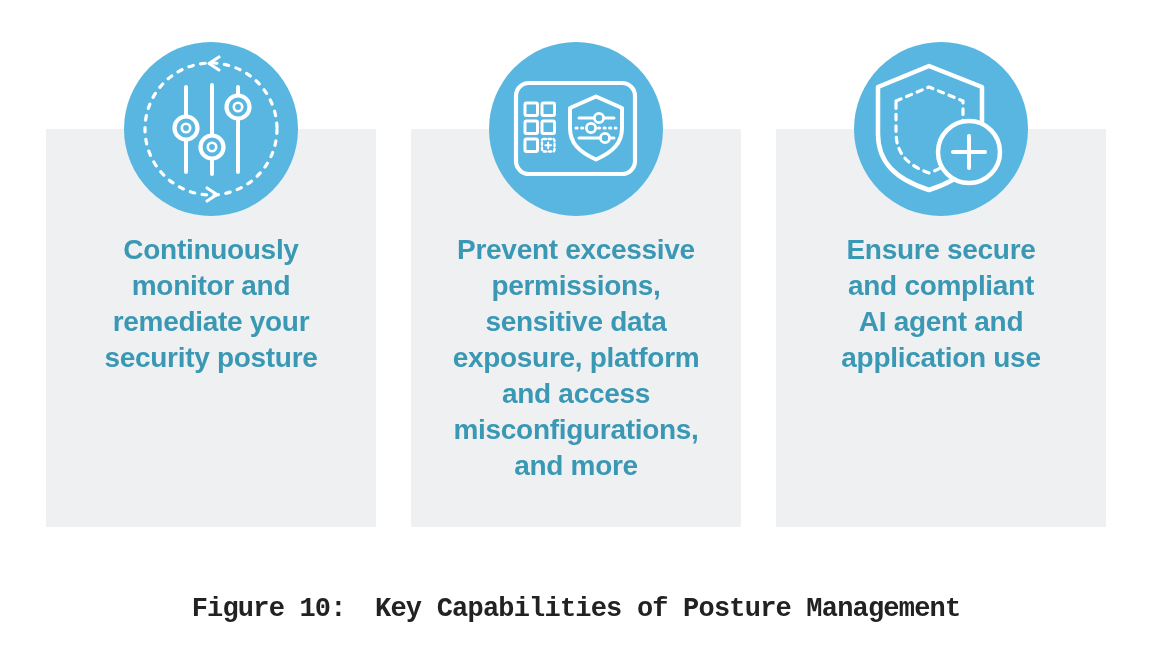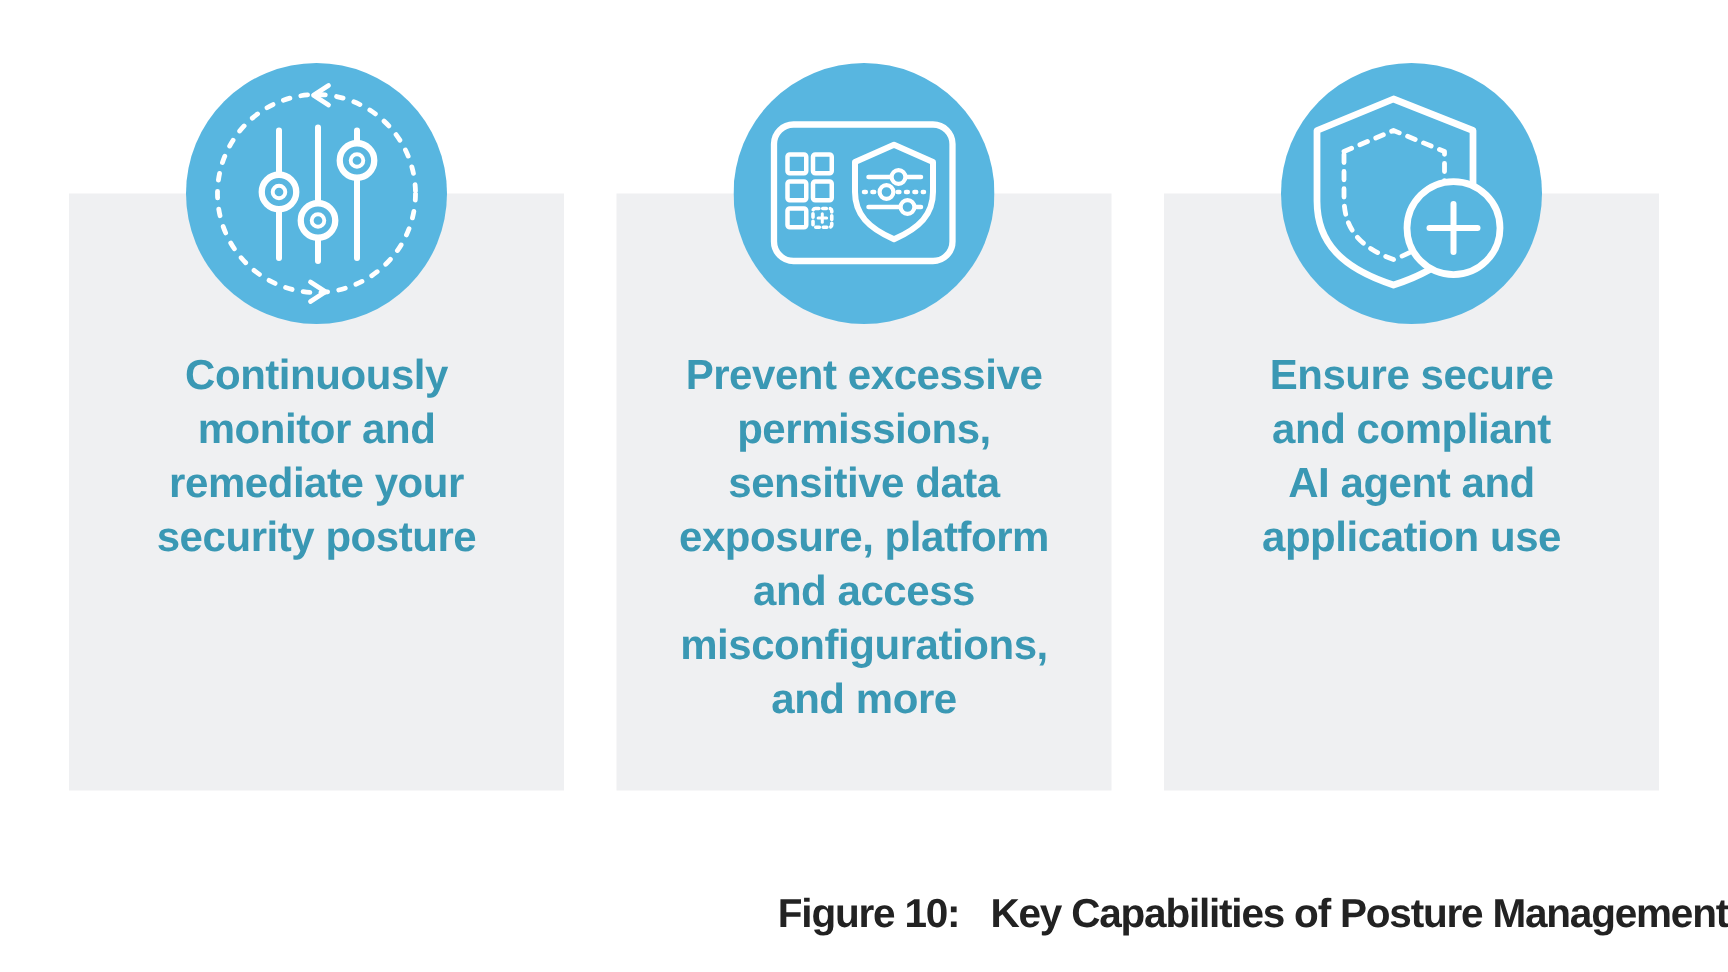--- a/index.html
+++ b/index.html
@@ -18,22 +18,22 @@
   .card-3{left:776px;}
 
   .icon-badge{position:absolute;top:-87px;left:50%;transform:translateX(-50%);
               width:174px;height:174px;}
   .icon-badge svg{display:block;}
 
   .card-text{margin:103px 0 0;padding:0 19px;text-align:center;white-space:pre-line;
              color:var(--teal);font-size:28px;line-height:36px;font-weight:bold;
              letter-spacing:-0.3px;}
 
-  .caption{position:absolute;top:594px;left:0;width:100%;margin:0;text-align:right;
-           color:var(--ink);font-size:27px;font-weight:bold;letter-spacing:-0.8px;}
+  .caption{position:absolute;top:594px;left:0;width:100%;margin:0;text-align:center;
+           color:var(--ink);font-size:27px;font-weight:bold;letter-spacing:-0.8px;font-family:Liberation Mono, monospace;}
   .caption-text{margin-left:14px;}
 
   
   .bg{fill:var(--icon-blue);}
   .st{fill:none;stroke:#fff;stroke-linecap:round;stroke-linejoin:round;}
   .mask{fill:var(--icon-blue);stroke:#fff;}
 </style>
 </head>
 <body>
 

